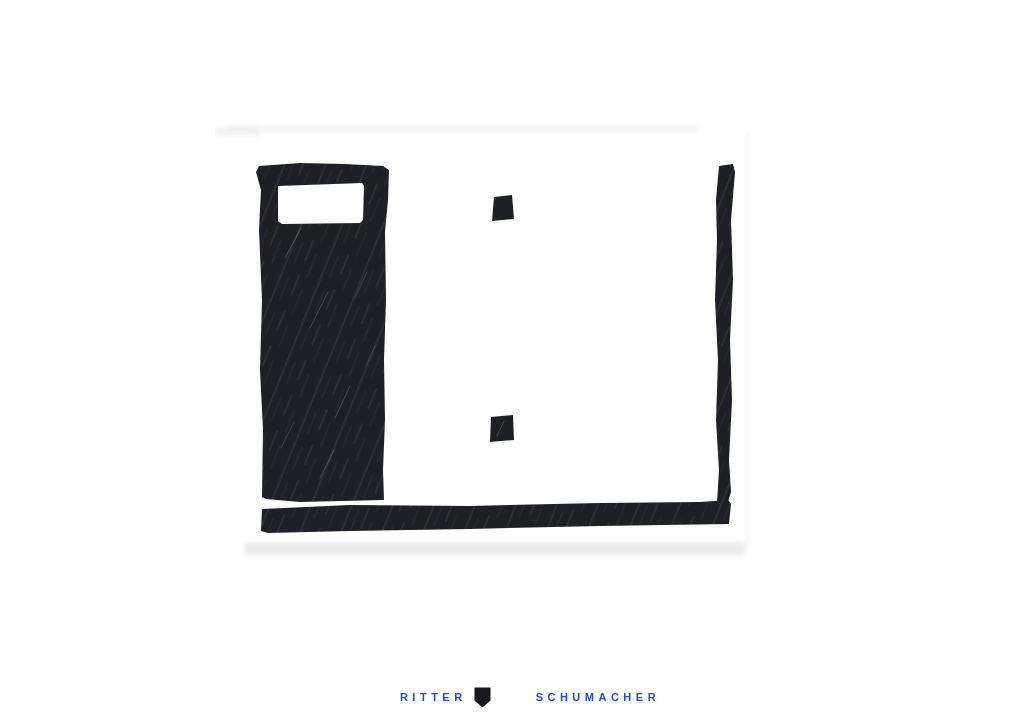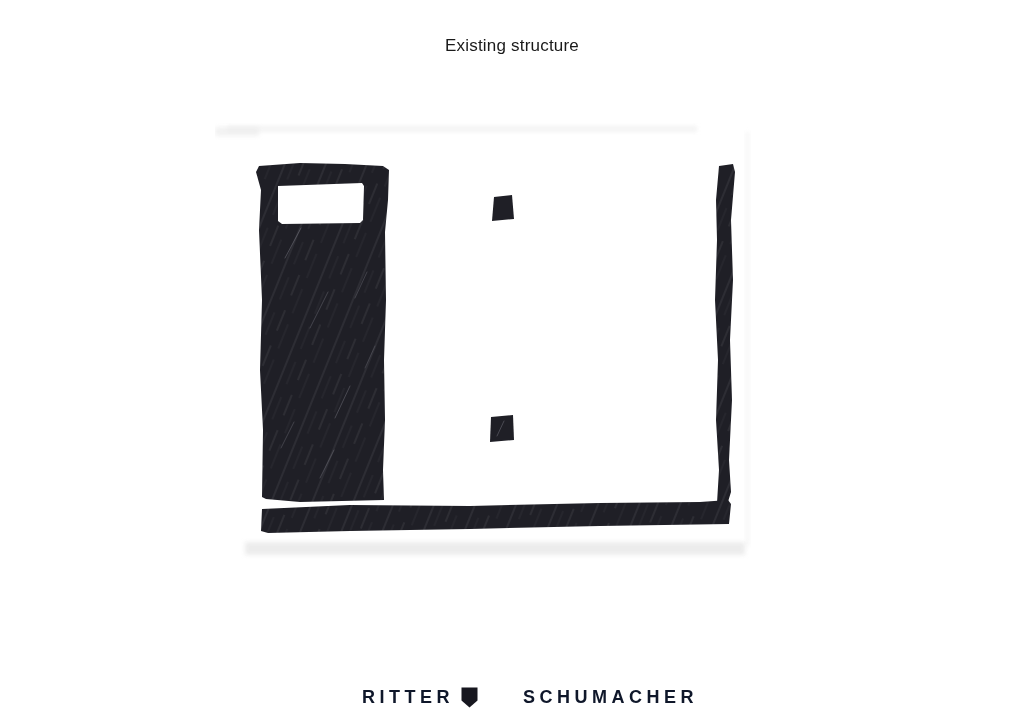--- a/index.html
+++ b/index.html
@@ -29,40 +29,39 @@
   .sketch svg{display:block;width:545px;height:447px;}
   .logo{
     position:absolute;
     top:687px;left:0;right:0;
     display:flex;
     align-items:center;
     justify-content:center;
     color:#17171f;
   }
   .logo .word{
-    font-size:18px;
+    font-size:11px;
     font-weight:700;
     letter-spacing:4.5px;
     line-height:21px;
-    color:#0f172a;
+    color:#1d4ed8;
     padding-left:36px;
   }
   .logo .shield{
     width:17px;height:21px;
     margin-left:7px;
     margin-right:9px;
     flex:0 0 auto;
   }
 </style>
 </head>
 <body>
 
 <div class="page">
 
-  <h1 class="title">Existing structure</h1>
 
   <figure class="sketch">
     <svg viewBox="0 0 545 447" xmlns="http://www.w3.org/2000/svg">
       <defs>
         <filter id="soft" x="-50%" y="-50%" width="200%" height="200%">
           <feGaussianBlur stdDeviation="2.2"></feGaussianBlur>
         </filter>
         <pattern id="inkTex" width="38" height="38" patternUnits="userSpaceOnUse" patternTransform="rotate(22)">
           <rect width="38" height="38" fill="#1f1f26"></rect>
           <line x1="6" y1="0" x2="6" y2="38" stroke="#6c6c76" stroke-width="1" opacity="0.34"></line>

